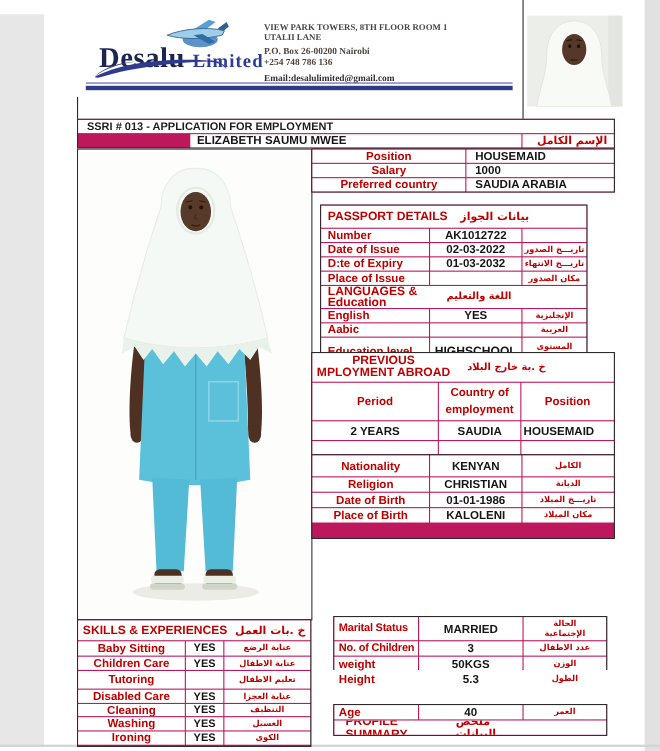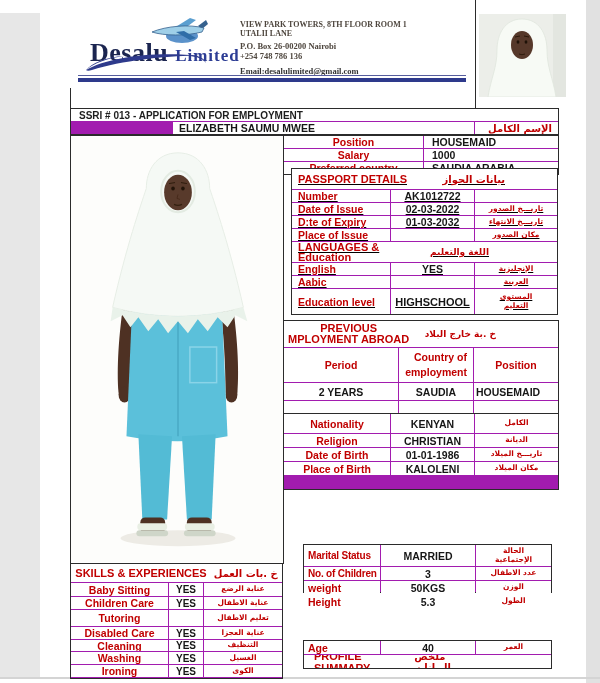--- a/index.html
+++ b/index.html
@@ -17,21 +17,21 @@
   .logo-suffix{font-family:"Liberation Serif",serif;font-weight:700;font-size:17px;color:#2c3c94;margin-left:7px;letter-spacing:1px;}
   .addr{left:240px;top:20px;width:208px;text-align:left;font-family:"Liberation Serif",serif;
         font-weight:700;color:#4e463e;}
   .addr .l1,.addr .l2{font-size:8px;line-height:9px;}
   .addr .l3,.addr .l4{font-size:8.5px;line-height:9.5px;}
   .addr .l3{margin-top:4px;}
   .addr .l5{font-size:8.5px;margin-top:5px;color:#333333;}
   .navybar{left:78px;top:75px;width:388px;height:8px;border-top:1.5px solid #565d9e;}
   .navybar > div{margin-top:2px;height:4px;background:#2e3a8c;}
   
-  .tbl{position:absolute;display:grid;gap:1px;background:#a21caf;border:1px solid #2b2b2b;box-sizing:border-box;}
+  .tbl{position:absolute;display:grid;gap:1px;background:#be185d;border:1px solid #2b2b2b;box-sizing:border-box;}
   .tbl > div{background:#fff;display:flex;align-items:center;overflow:hidden;}
   .span{grid-column:1 / -1;}
   .red{color:#c00000;font-weight:700;}
   .blk{color:#161616;font-weight:700;}
   .lbl{font-size:10.5px;}
   .val{font-size:10.5px;}
   .ctr{justify-content:center;text-align:center;}
   .pl6{padding-left:6px;}
   .pl8{padding-left:8px;}
   .ar{font-family:"DejaVu Sans",sans-serif;font-size:7.5px;line-height:8.5px;color:#c00000;font-weight:700;text-align:center;}
@@ -140,21 +140,21 @@
 
   <div class="tbl" style="left:283px;top:135px;width:276px;height:40px;grid-template-rows:12px 12px 12px;grid-template-columns:139px 1fr;">
     <div class="red lbl ctr">Position</div>
     <div class="blk val pl8">HOUSEMAID</div>
     <div class="red lbl ctr">Salary</div>
     <div class="blk val pl8">1000</div>
     <div class="red lbl ctr">Preferred country</div>
     <div class="blk val pl8">SAUDIA ARABIA</div>
   </div>
 
-  <div class="tbl" style="left:291px;top:168px;width:267px;height:147px;grid-template-rows:20px 12px 12px 12px 12px 20px 12px 12px 25px;grid-template-columns:98px 83px 1fr;text-decoration:underline;">
+  <div class="tbl" style="left:291px;top:186px;width:243px;height:147px;grid-template-rows:20px 12px 12px 12px 12px 20px 12px 12px 25px;grid-template-columns:98px 83px 1fr;">
     <div class="span pl6">
       <span class="red" style="font-size:11px;">PASSPORT DETAILS</span>
       <span class="ar-big" style="margin-left:auto;margin-right:52px;">بيانات الجواز</span>
     </div>
     <div class="red lbl pl6">Number</div>
     <div class="blk val ctr">AK1012722</div>
     <div class="ar ctr"></div>
     <div class="red lbl pl6">Date of Issue</div>
     <div class="blk val ctr">02-03-2022</div>
     <div class="ar ctr">تاريـــخ الصدور</div>
@@ -184,21 +184,21 @@
 
   <div class="tbl" style="left:283px;top:320px;width:276px;height:94px;grid-template-rows:26px 34px 17px 12px;grid-template-columns:114px 74px 1fr;">
     <div class="span">
       <span class="red ctr" style="font-size:11px;line-height:11px;text-align:center;padding-left:4px;">
         <span>PREVIOUS</span><br>
         <span>MPLOYMENT ABROAD</span>
       </span>
       <span class="ar-big" style="margin-left:auto;margin-right:62px;font-size:9px;">خ .بة خارج البلاد</span>
     </div>
     <div class="red lbl ctr">Period</div>
-    <div class="red ctr" style="font-size:10.5px;line-height:15px;text-align:right;padding:0 6px;">Country of employment</div>
+    <div class="red ctr" style="font-size:10.5px;line-height:15px;text-align:center;padding:0 6px;">Country of employment</div>
     <div class="red lbl ctr">Position</div>
     <div class="blk val ctr">2 YEARS</div>
     <div class="blk val ctr">SAUDIA</div>
     <div class="blk val" style="padding-left:2px;">HOUSEMAID</div>
     <div></div>
     <div></div>
     <div></div>
   </div>
 
   <div class="tbl" style="left:283px;top:413px;width:276px;height:77px;grid-template-rows:19px 13px 13px 13px 13px;grid-template-columns:106px 83px 1fr;">
@@ -237,21 +237,21 @@
     <div class="blk ctr" style="font-size:10px;">YES</div>
     <div class="ar ctr">التنظيف</div>
     <div class="red lbl ctr">Washing</div>
     <div class="blk ctr" style="font-size:10px;">YES</div>
     <div class="ar ctr">الغسيل</div>
     <div class="red lbl ctr">Ironing</div>
     <div class="blk ctr" style="font-size:10px;">YES</div>
     <div class="ar ctr">الكوى</div>
   </div>
 
-  <div class="tbl" style="left:303px;top:544px;width:249px;height:49px;grid-template-rows:21px 13px 13px 13px;grid-template-columns:76px 94px 1fr;">
+  <div class="tbl" style="left:303px;top:560px;width:249px;height:49px;grid-template-rows:21px 13px 13px 13px;grid-template-columns:76px 94px 1fr;">
     <div class="red" style="font-size:10px;padding-left:4px;letter-spacing:-0.2px;">Marital Status</div>
     <div class="blk val ctr">MARRIED</div>
     <div class="ar ctr" style="padding:0 10px;">الحالة الإجتماعية</div>
     <div class="red" style="font-size:10px;padding-left:4px;letter-spacing:-0.2px;">No. of Children</div>
     <div class="blk val ctr">3</div>
     <div class="ar ctr">عدد الاطفال</div>
     <div class="red" style="font-size:10.5px;padding-left:4px;">weight</div>
     <div class="blk val ctr">50KGS</div>
     <div class="ar ctr">الوزن</div>
     <div class="red" style="font-size:10.5px;padding-left:4px;">Height</div>

